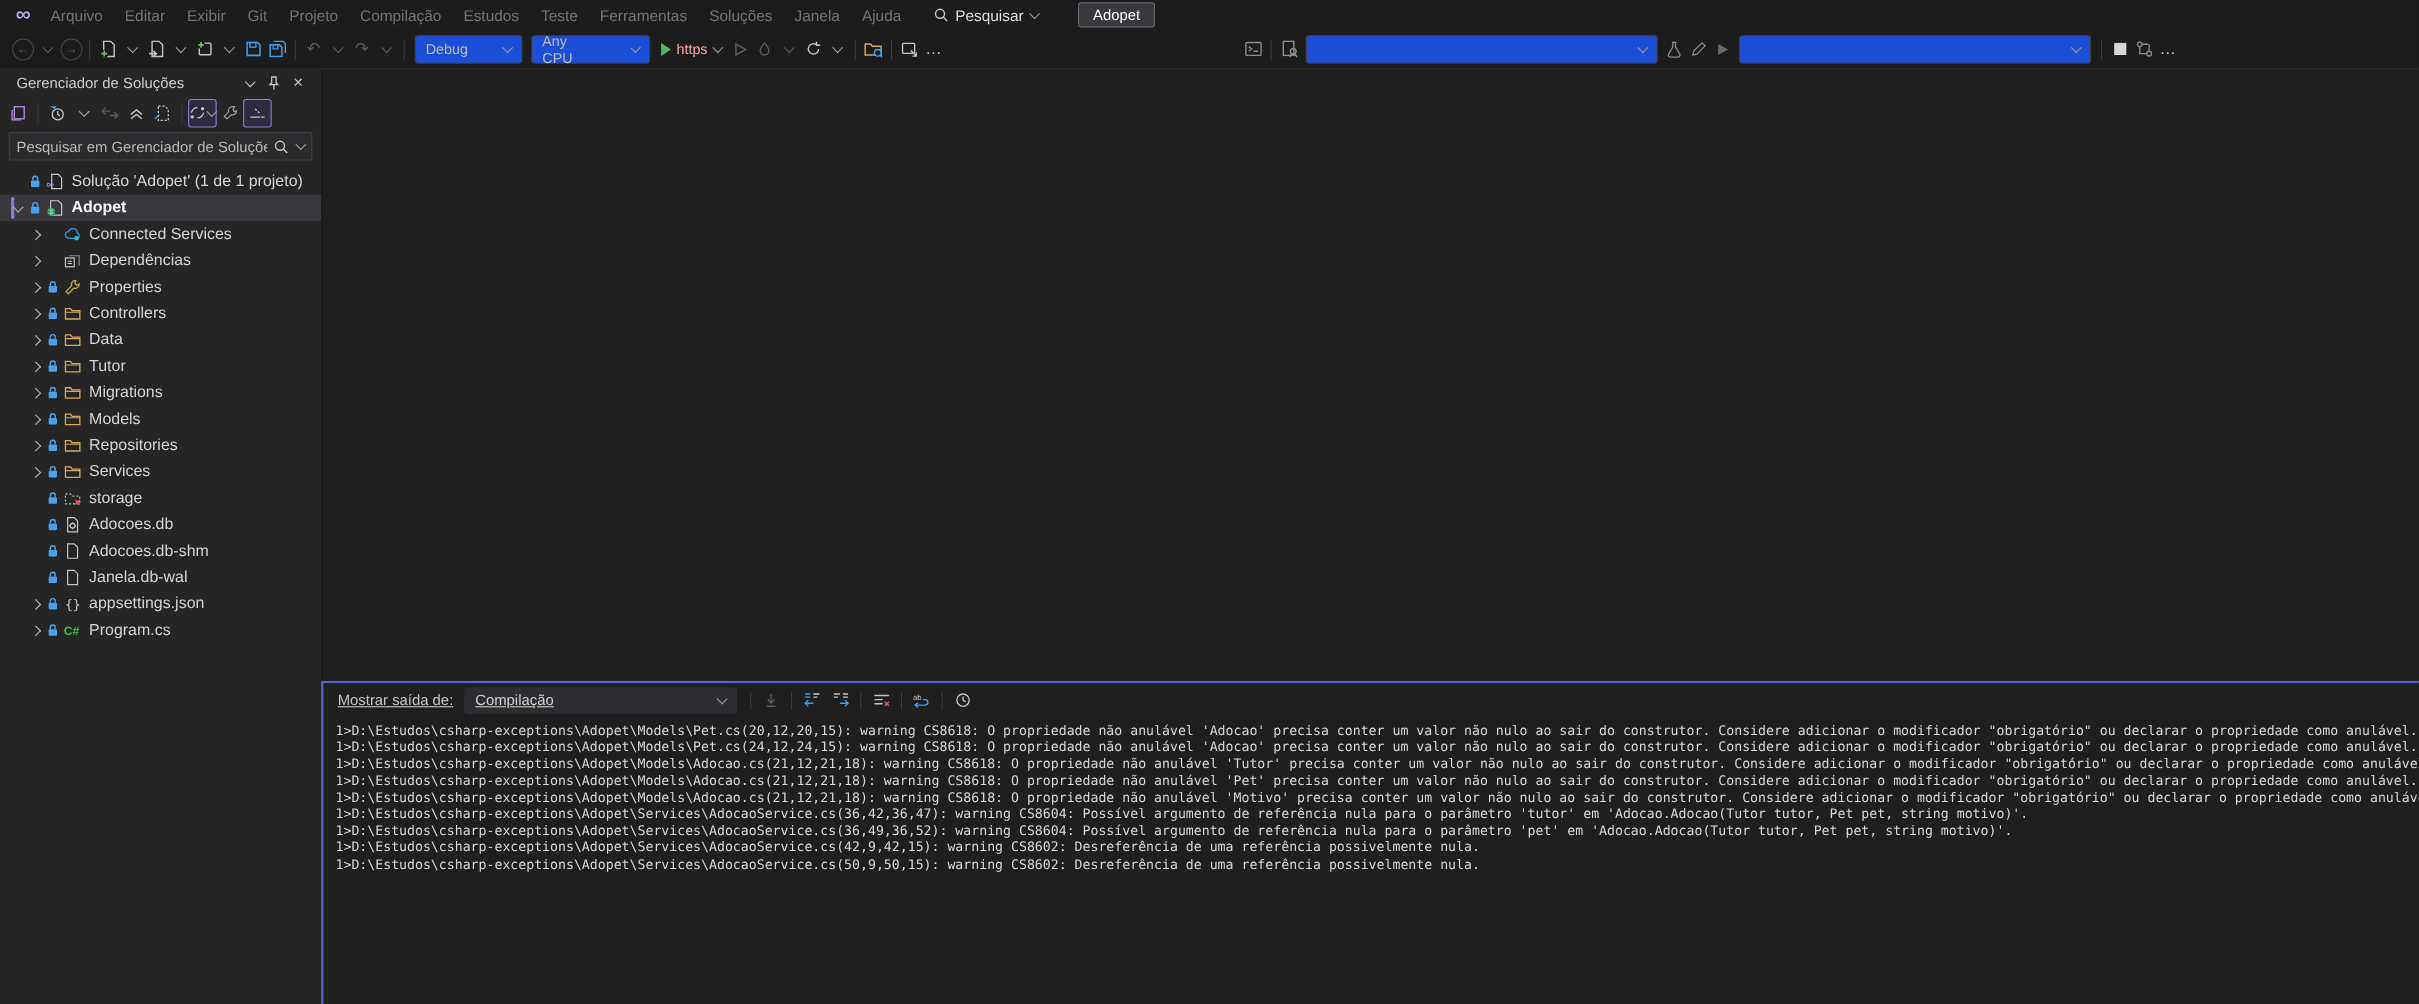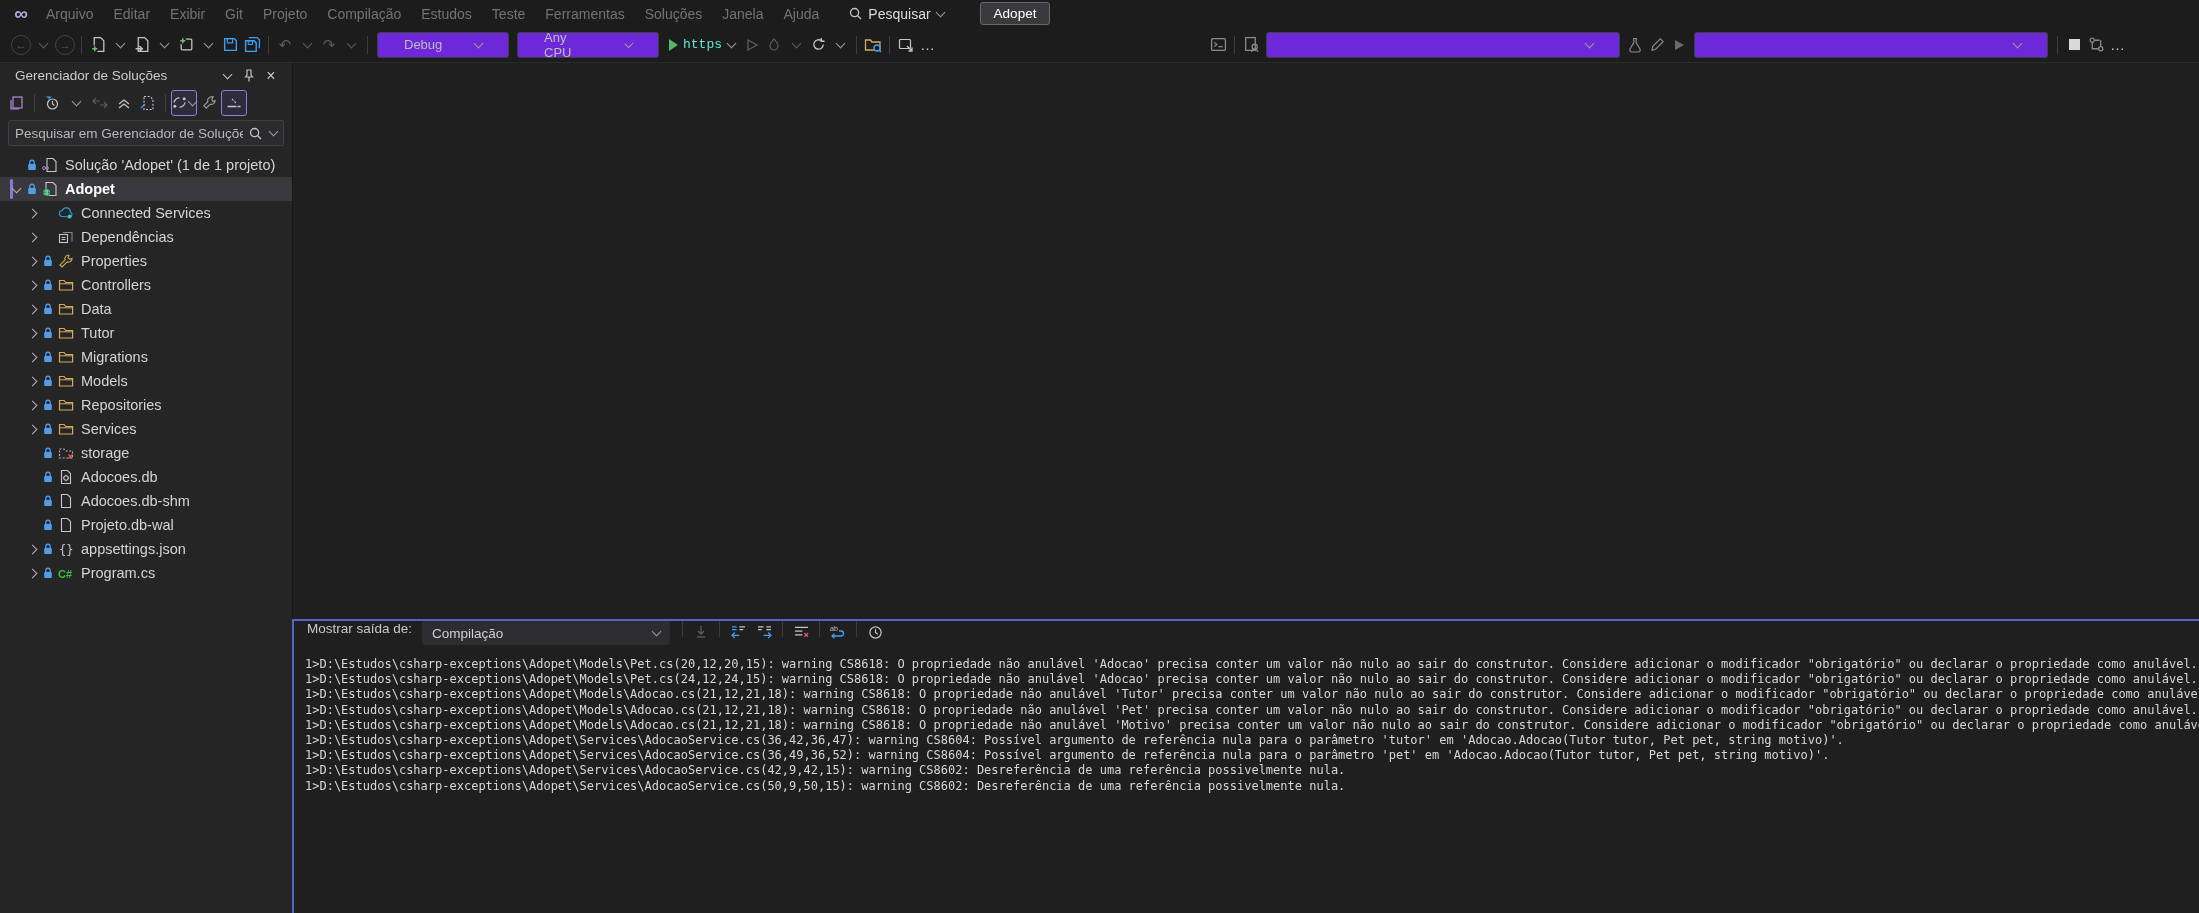--- a/index.html
+++ b/index.html
@@ -19,29 +19,29 @@
     border-radius:3px;font-size:13.5px;color:#ffffff;}
   
   .toolbar{position:absolute;top:27px;left:0;right:0;height:35px;background:#1c1c1c;
     border-bottom:1px solid #2b2b2b;display:flex;align-items:center;padding-left:10px;z-index:4;}
   .tbtn{min-width:22px;height:24px;display:flex;align-items:center;justify-content:center;border-radius:3px;}
   .tsep{width:1px;height:18px;background:#3c3c3c;margin:0 5px;}
   .cv{display:inline-block;width:6px;height:6px;border-right:1.5px solid #9c9c9c;border-bottom:1.5px solid #9c9c9c;}
   .cv.down{transform:rotate(45deg);margin-top:-3px;}
   .cv.lite{border-color:#c5c5c5;}
   .cv.dim{border-color:#5d5d5d;}
-  .ddl{height:24px;background:#6d28d9;border:1px solid #404044;border-radius:3px;
+  .ddl{height:24px;background:#1d4ed8;border:1px solid #404044;border-radius:3px;
     display:flex;align-items:center;justify-content:space-between;font-size:13px;color:#bdbdbd;
-    padding:0 26px;margin:0 4px;gap:10px;}
+    padding:0 9px;margin:0 4px;gap:10px;}
   .glyph{font-size:15px;line-height:1;color:#c5c5c5;}
   .glyph.dim{color:#5d5d5d;}
   .navcircle{width:18px;height:18px;border:1px solid #454545;border-radius:50%;display:flex;
     align-items:center;justify-content:center;font-size:11px;color:#5d5d5d;}
   .playtri{width:0;height:0;border-top:6px solid transparent;border-bottom:6px solid transparent;border-left:9px solid #53b865;}
-  .runlabel{font-size:13px;color:#5eead4;margin:0 6px 0 5px;font-family:Liberation Mono, monospace;}
+  .runlabel{font-size:13px;color:#fca5a5;margin:0 6px 0 5px;}
   .stopsq{width:11px;height:11px;background:#d8d8d8;}
   .ellipsis{font-size:15px;color:#c5c5c5;letter-spacing:1px;}
   
   .sidebar{position:absolute;top:62px;left:0;width:292px;bottom:0;background:#252526;
     border-right:1px solid #181818;}
   .se-header{height:27px;display:flex;align-items:center;padding:0 10px 0 15px;font-size:13.5px;color:#cccccc;}
   .se-header .sp{flex:1;}
   .se-hicon{width:22px;height:20px;display:flex;align-items:center;justify-content:center;color:#c5c5c5;font-size:14px;}
   .se-toolbar{height:27px;display:flex;align-items:center;padding:0 5px;}
   .se-tbtn{width:24px;height:24px;display:flex;align-items:center;justify-content:center;border-radius:3px;gap:2px;}
@@ -64,21 +64,21 @@
   .trow.bold .tlabel{font-weight:bold;color:#ffffff;}
   .tcv{display:inline-block;width:6px;height:6px;border-right:1.4px solid #b5b5b5;border-bottom:1.4px solid #b5b5b5;}
   .tcv.collapsed{transform:rotate(-45deg);}
   .tcv.expanded{transform:rotate(45deg);margin-top:-2px;}
   
   .editor{position:absolute;top:62px;left:293px;right:0;height:557px;background:#1f1f1f;}
   
   .output{position:absolute;left:292px;right:0;top:619px;bottom:0;background:#1f1f1f;
     border-top:2px solid #5661c9;border-left:2px solid #5661c9;}
   .out-title{height:23px;display:flex;align-items:flex-end;padding:0 0 2px 13px;font-size:13px;color:#c8c8c8;}
-  .out-controls{height:31px;display:flex;padding-left:13px;font-size:13.5px;color:#c8c8c8;}
+  .out-controls{height:31px;display:flex;align-items:center;padding-left:13px;font-size:13.5px;color:#c8c8c8;text-decoration:underline;}
   .out-ddl{width:228px;height:24px;background:#2d2d31;border-radius:3px;display:flex;align-items:center;
     justify-content:space-between;padding:0 10px;margin-left:10px;font-size:13.5px;color:#d0d0d0;}
   .obtn{width:26px;height:22px;display:flex;align-items:center;justify-content:center;}
   .osep{width:1px;height:16px;background:#3c3c3c;margin:0 5px;}
   .out-lines{padding:5px 0 0 11px;font-family:"DejaVu Sans Mono",monospace;font-size:12px;line-height:15.2px;
     color:#d7d7d7;white-space:pre;}
   svg{display:block;}
 </style>
 </head>
 <body>
@@ -653,21 +653,21 @@
           <svg xmlns="http://www.w3.org/2000/svg" width="10" height="12" viewBox="0 0 10 12">
             <path d="M2.8 5V3.4a2.2 2.2 0 014.4 0V5" fill="none" stroke="#4da0e8" stroke-width="1.3"></path>
             <rect x="1.2" y="5" width="7.6" height="6" rx="1" fill="#4da0e8"></rect>
           </svg>
         </span>
         <span class="tslot-ic">
           <svg xmlns="http://www.w3.org/2000/svg" width="16" height="16" viewBox="0 0 16 16">
             <path d="M3.5 1.5h6l3 3v10h-9z" fill="none" stroke="#c5c5c5" stroke-width="1.1"></path>
           </svg>
         </span>
-        <span class="tlabel">Projeto.db-wal</span>
+        <span class="tlabel">Janela.db-wal</span>
       </div>
       <div class="trow">
         <span class="tsp1"></span>
         <span class="tslot-cv">
           <span class="tcv collapsed"></span>
         </span>
         <span class="tslot-lk">
           <svg xmlns="http://www.w3.org/2000/svg" width="10" height="12" viewBox="0 0 10 12">
             <path d="M2.8 5V3.4a2.2 2.2 0 014.4 0V5" fill="none" stroke="#4da0e8" stroke-width="1.3"></path>
             <rect x="1.2" y="5" width="7.6" height="6" rx="1" fill="#4da0e8"></rect>

